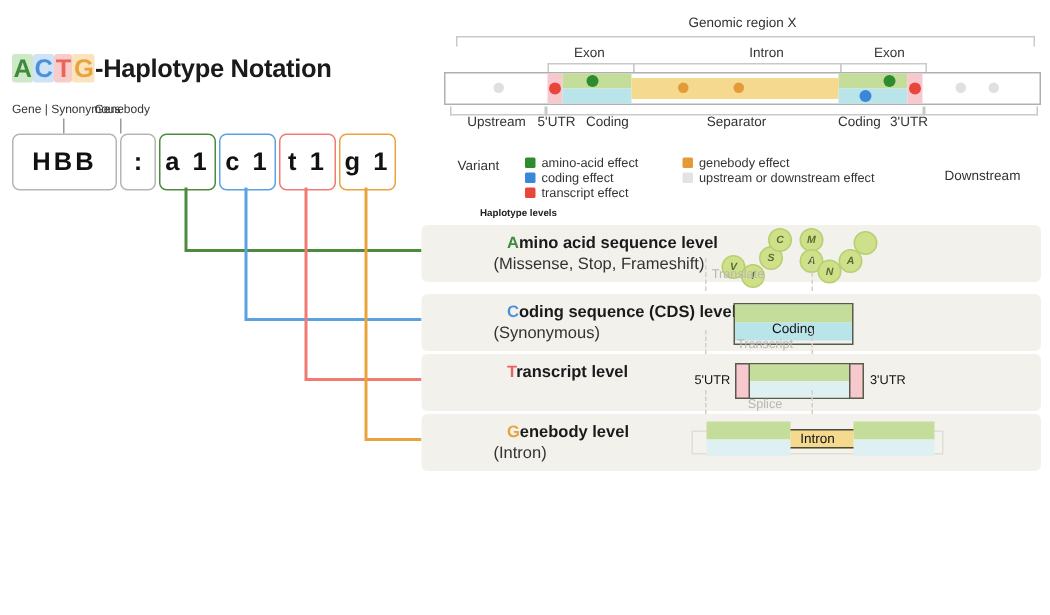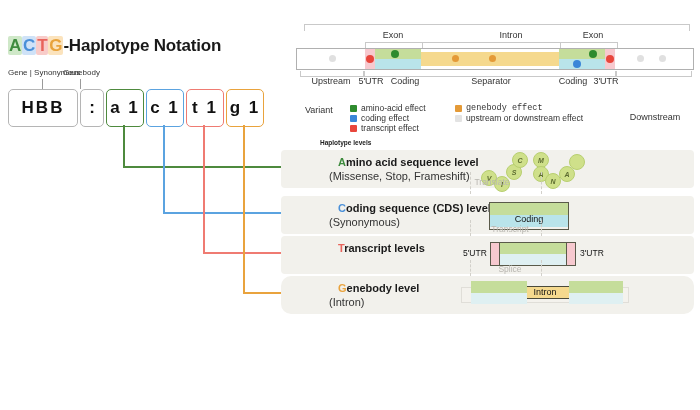--- a/index.html
+++ b/index.html
@@ -73,21 +73,21 @@
   
   #legend{left:305px;top:98px;width:330px;font-size:8.5px;color:#333;}
   #legend-title{position:absolute;left:0;top:7px;font-size:9px;color:#333;}
   .lg-item{position:absolute;white-space:nowrap;display:flex;align-items:center;gap:4px;}
   .lg-sw{width:7px;height:7px;border-radius:1px;display:inline-block;}
 
   
   #hl-title{left:320px;top:139px;font-size:6.5px;font-weight:bold;color:#222;}
   .lvl{position:absolute;left:281px;width:413px;height:38px;
        background:#f2f1ec;border-radius:4px;}
-  #lvl0{top:150px;} #lvl1{top:196px;} #lvl2{top:236px;} #lvl3{top:276px;border-radius:10px;}
+  #lvl0{top:150px;} #lvl1{top:196px;} #lvl2{top:236px;} #lvl3{top:276px;}
   .lvl-name{position:absolute;left:57px;top:6px;font-size:11px;font-weight:bold;color:#1a1a1a;white-space:nowrap;}
   .lvl-sub{position:absolute;left:48px;top:20px;font-size:11px;color:#333;white-space:nowrap;}
   .ini-a{color:#3e8b3e;} .ini-c{color:#4a90d9;} .ini-t{color:#e8645c;} .ini-g{color:#e9a33d;}
 
   .arrow-lbl{position:absolute;font-size:8.5px;color:#b8b6b0;text-align:center;width:100%;}
   .dash-box{position:absolute;border-left:1px dashed #d2d0ca;border-right:1px dashed #d2d0ca;}
 
   .gfx{position:absolute;}
   .aa{position:absolute;width:14px;height:14px;border-radius:50%;
       background:#cfe08a;border:1px solid #b8cf70;
@@ -119,20 +119,21 @@
 <div class="conn vline c-c" style="left:163px;top:125px;height:87px;"></div>
 <div class="conn hline c-c" style="left:163px;top:212px;width:118px;"></div>
 
 <div class="conn vline c-t" style="left:203px;top:125px;height:127px;"></div>
 <div class="conn hline c-t" style="left:203px;top:252px;width:78px;"></div>
 
 <div class="conn vline c-g" style="left:243px;top:125px;height:167px;"></div>
 <div class="conn hline c-g" style="left:243px;top:292px;width:38px;"></div>
 
 <div class="abs" id="genomic">
+  <div id="gr-title">Genomic region X</div>
   <div id="gr-bracket"></div>
 
   <div class="seg-lbl" style="left:62px;width:70px;">Exon</div>
   <div class="seg-lbl" style="left:140px;width:150px;">Intron</div>
   <div class="seg-lbl" style="left:262px;width:70px;">Exon</div>
 
   <div class="sub-bracket" style="left:69px;width:56px;"></div>
   <div class="sub-bracket" style="left:126px;width:137px;"></div>
   <div class="sub-bracket" style="left:264px;width:56px;"></div>
 
@@ -180,21 +181,21 @@
     <span>amino-acid effect</span>
   </div>
   <div class="lg-item" style="left:45px;top:15px;">
     <span class="lg-sw" style="background:#3a86d8;"></span>
     <span>coding effect</span>
   </div>
   <div class="lg-item" style="left:45px;top:25px;">
     <span class="lg-sw" style="background:#e8463c;"></span>
     <span>transcript effect</span>
   </div>
-  <div class="lg-item" style="left:150px;top:5px;font-family:Liberation Mono, monospace;">
+  <div class="lg-item" style="left:150px;top:5px;">
     <span class="lg-sw" style="background:#e49a37;"></span>
     <span>genebody effect</span>
   </div>
   <div class="lg-item" style="left:150px;top:15px;">
     <span class="lg-sw" style="background:#e3e3e3;"></span>
     <span>upstream or downstream effect</span>
   </div>
 </div>
 
 <div class="abs" id="hl-title">Haplotype levels</div>
@@ -223,21 +224,21 @@
   <div class="gfx" style="left:208px;top:6px;width:78px;height:26px;border:1.4px solid #5a5a4a;">
     <div style="position:absolute;left:0;top:0;width:100%;height:12px;background:#c5dd9b;"></div>
     <div style="position:absolute;left:0;top:12px;width:100%;height:12px;background:#b9e4ea;"></div>
     <div class="box-lbl" style="top:11px;">Coding</div>
   </div>
 </div>
 <div class="abs arrow-lbl" style="left:475px;top:224px;width:70px;">Transcript</div>
 <div class="abs dash-box" style="left:470px;top:220px;width:70px;height:16px;"></div>
 
 <div class="lvl" id="lvl2">
-  <div class="lvl-name"><span class="ini-t">T</span><span>ranscript levels</span></div>
+  <div class="lvl-name"><span class="ini-t">T</span><span>ranscript level</span></div>
   <div class="utr-lbl" style="left:182px;top:12px;">5'UTR</div>
   <div class="gfx" style="left:209px;top:6px;width:86px;height:24px;">
     <div style="position:absolute;left:0;top:0;width:10px;height:24px;background:#f7c9cf;border:1.2px solid #5a5a4a;box-sizing:border-box;"></div>
     <div style="position:absolute;left:10px;top:0;width:66px;height:24px;border-top:1.2px solid #5a5a4a;border-bottom:1.2px solid #5a5a4a;box-sizing:border-box;background:#dfeed0;"></div>
     <div style="position:absolute;left:10px;top:1px;width:66px;height:11px;background:#c5dd9b;"></div>
     <div style="position:absolute;left:10px;top:12px;width:66px;height:11px;background:#dff0f2;"></div>
     <div style="position:absolute;left:76px;top:0;width:10px;height:24px;background:#f7c9cf;border:1.2px solid #5a5a4a;box-sizing:border-box;"></div>
   </div>
   <div class="utr-lbl" style="left:299px;top:12px;">3'UTR</div>
 </div>

